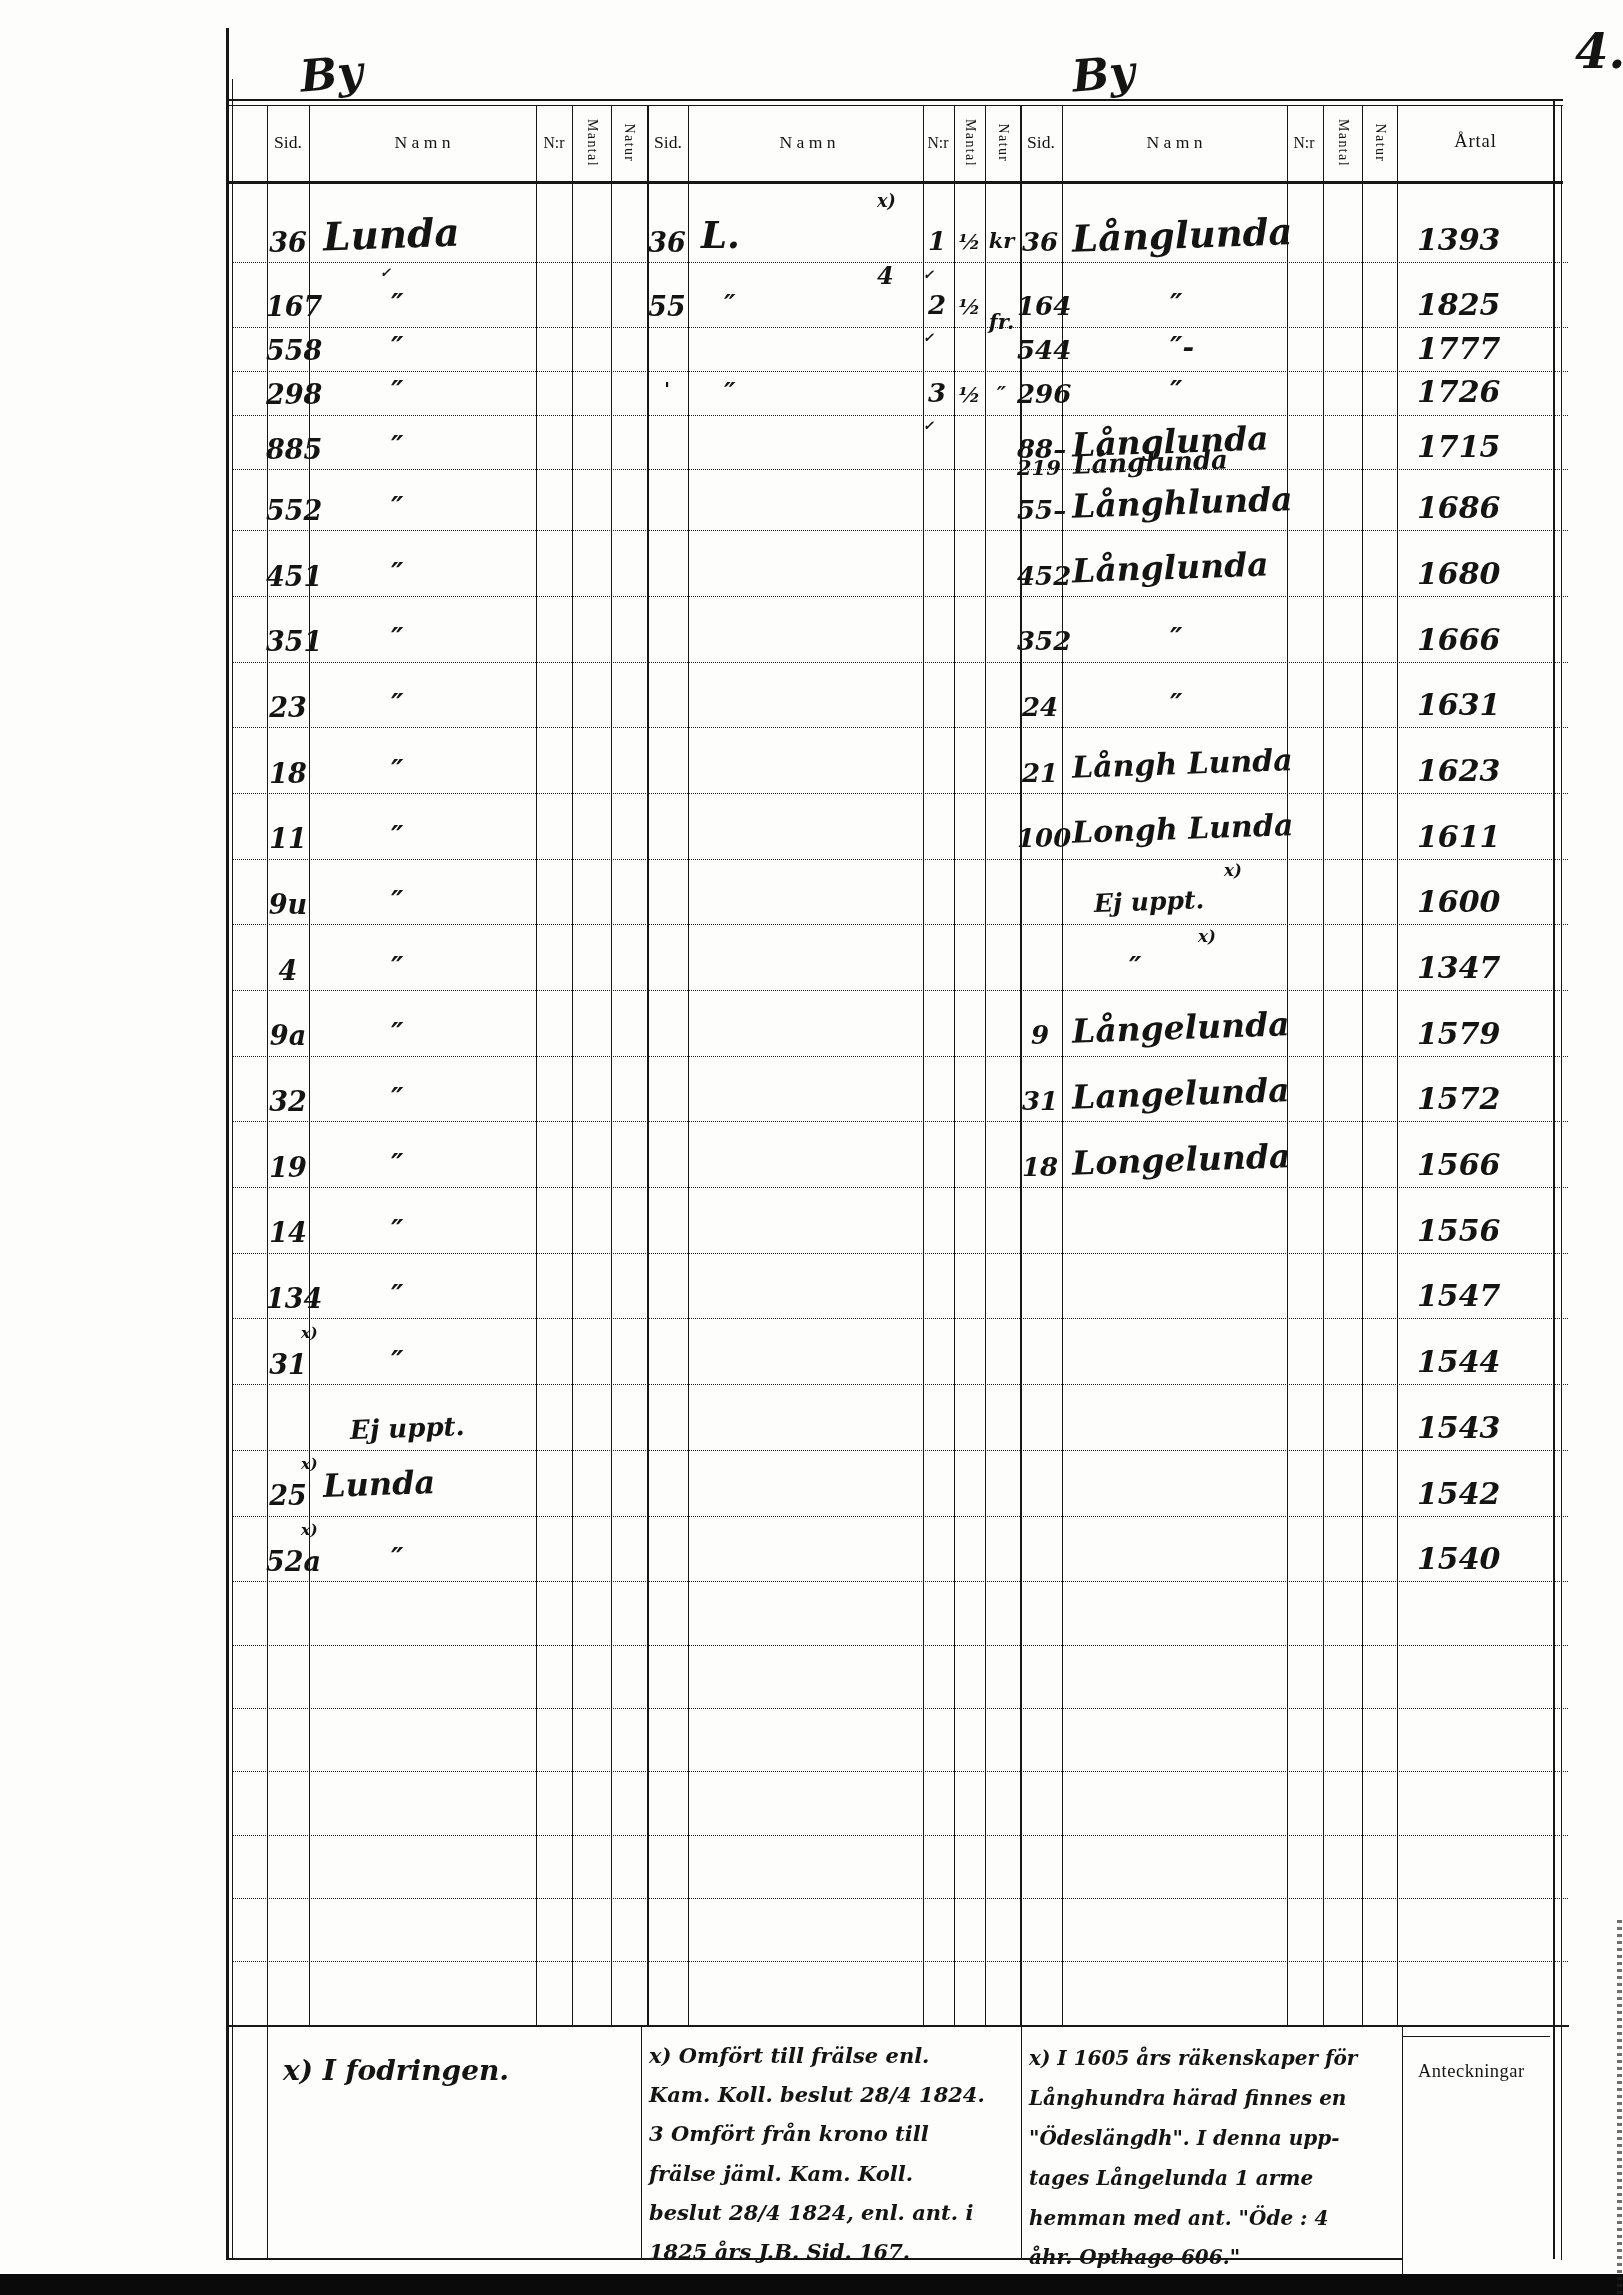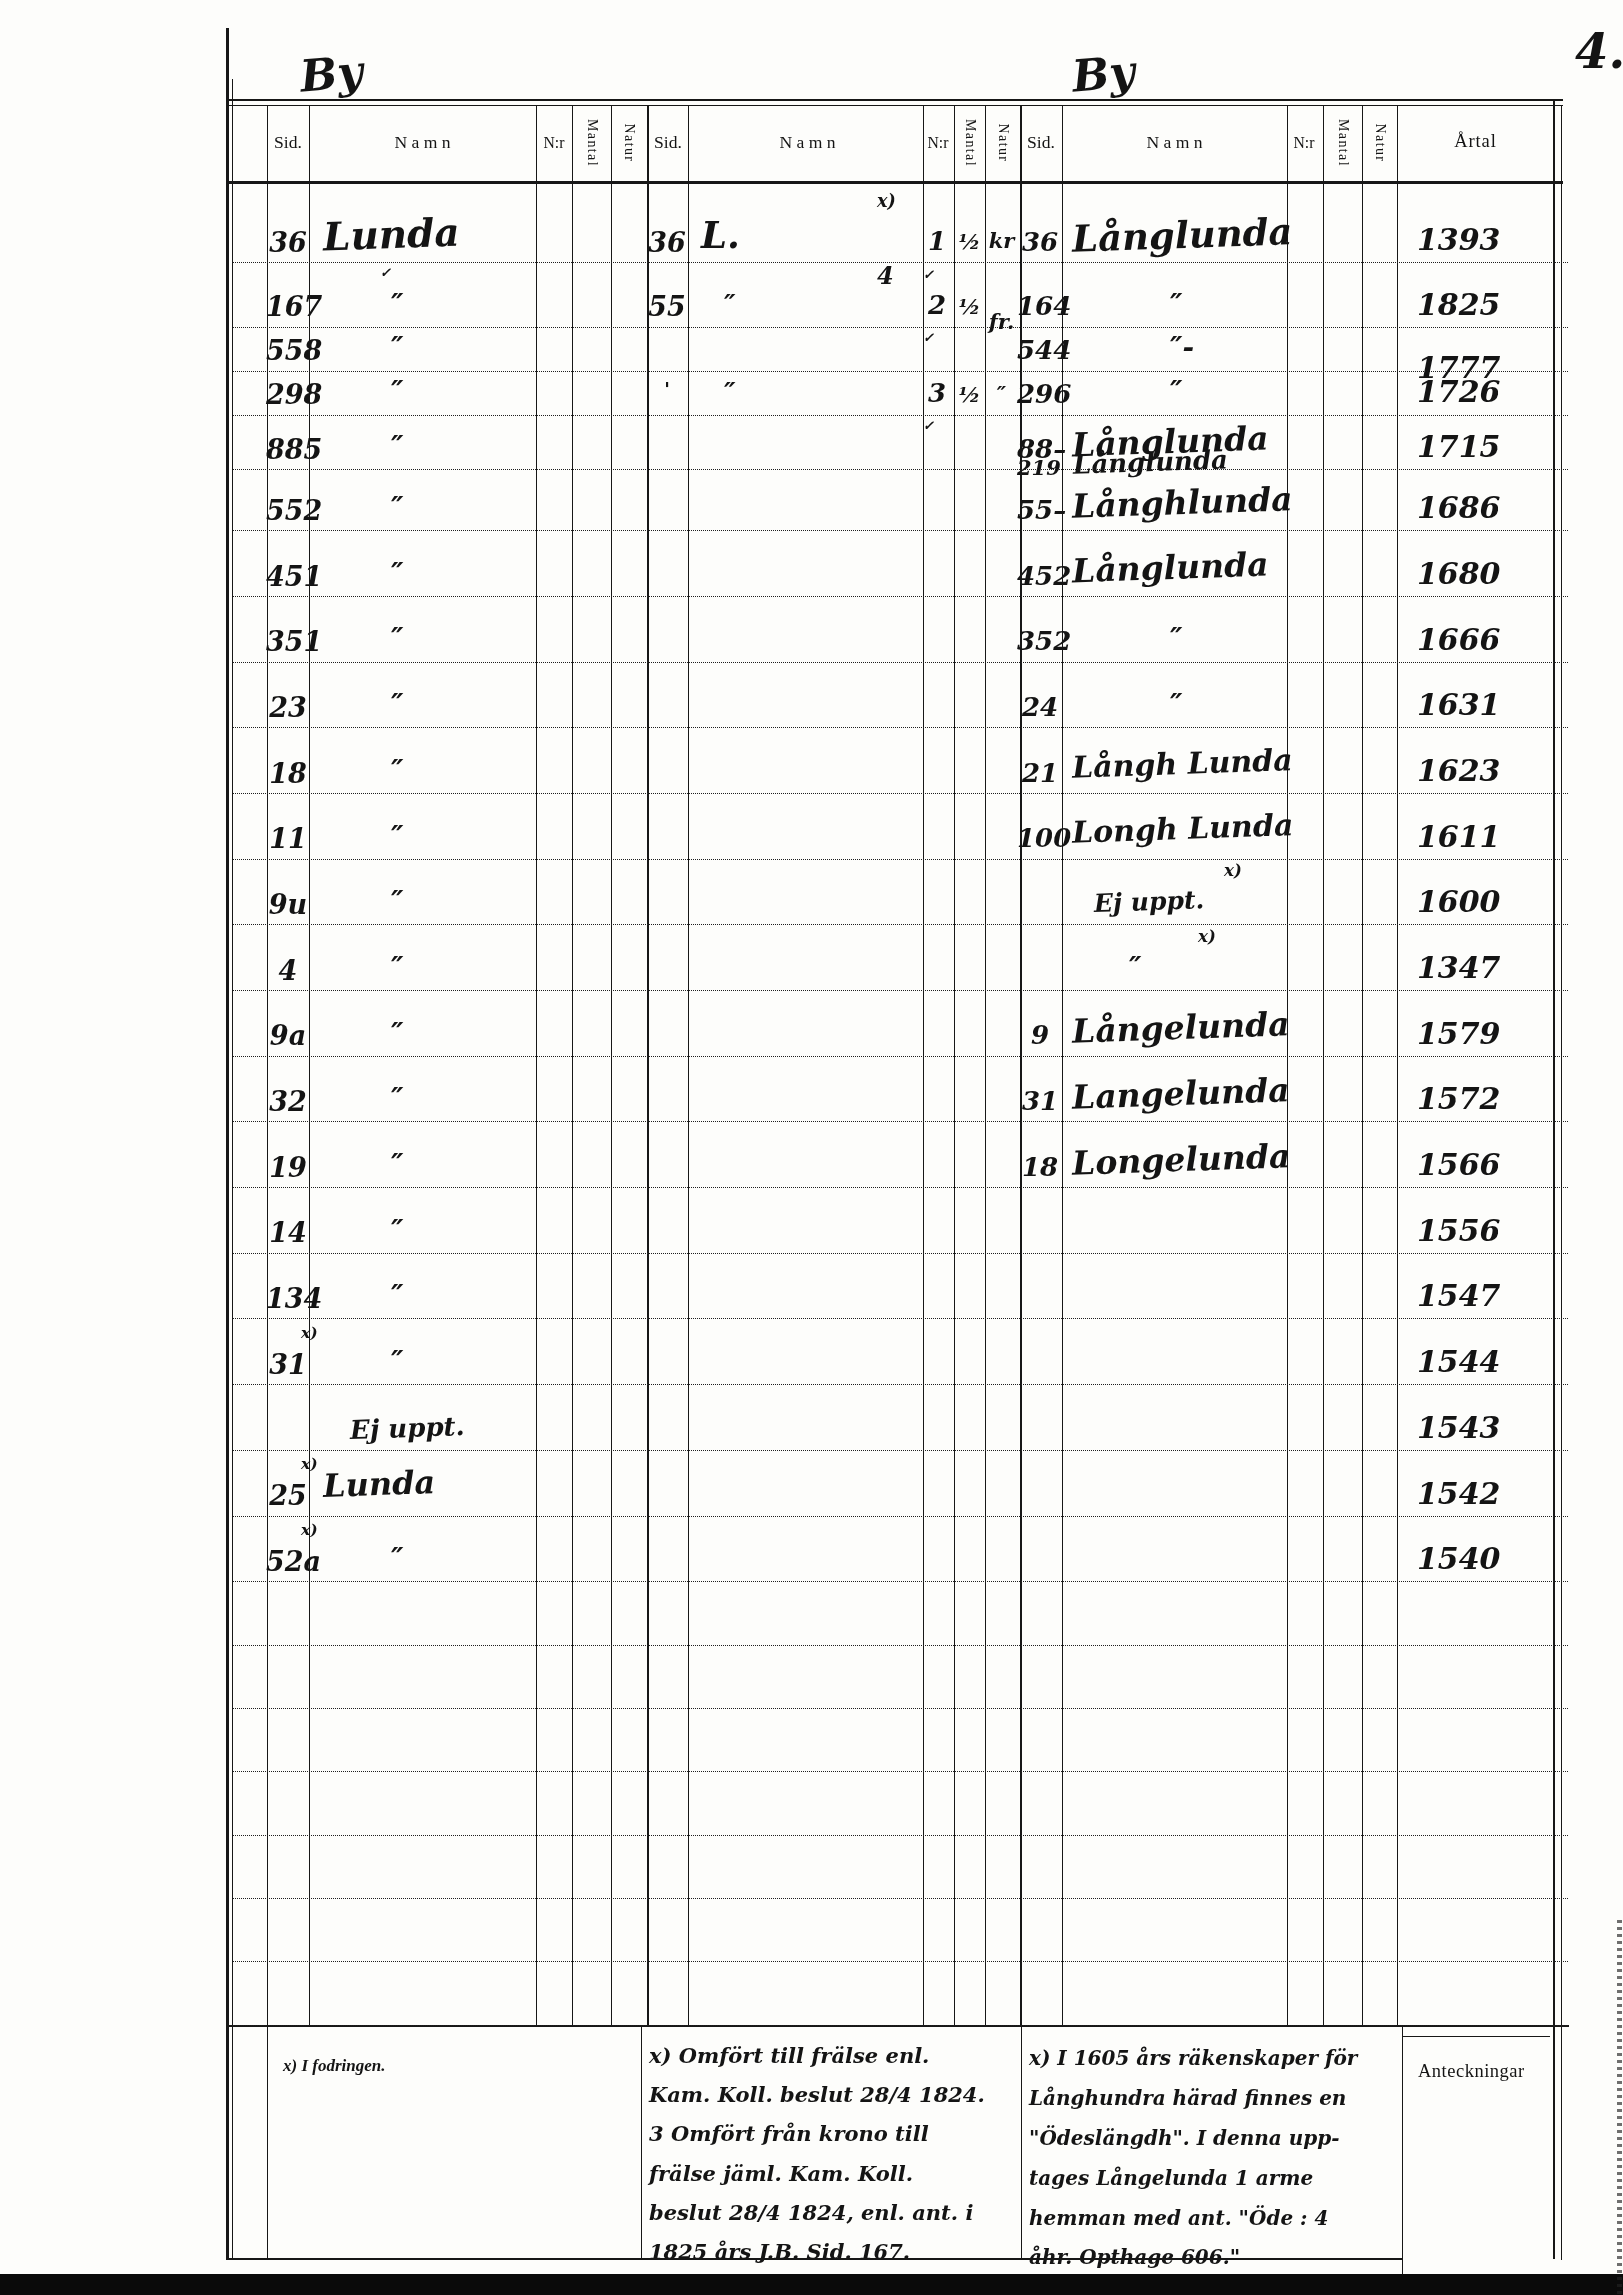--- a/index.html
+++ b/index.html
@@ -34,21 +34,21 @@
   <div class="plabel ctr" style="left:915px;top:134px;width:46px;font-size:15.7px;">N:r</div>
   <div class="plabel ctr vlab" style="left:935px;top:135px;width:69px;font-size:14px;">Mantal</div>
   <div class="plabel ctr vlab" style="left:968px;top:135px;width:69px;font-size:14px;">Natur</div>
   <div class="plabel ctr" style="left:1013px;top:132px;width:56px;font-size:17.6px;">Sid.</div>
   <div class="plabel ctr" style="left:1105px;top:132px;width:139px;font-size:17.6px;">N a m n</div>
   <div class="plabel ctr" style="left:1281px;top:134px;width:46px;font-size:15.7px;">N:r</div>
   <div class="plabel ctr vlab" style="left:1308px;top:135px;width:69px;font-size:14px;">Mantal</div>
   <div class="plabel ctr vlab" style="left:1345px;top:135px;width:69px;font-size:14px;">Natur</div>
   <div class="plabel ctr" style="left:1429px;top:131px;width:93px;font-size:18.5px;letter-spacing:0.9px;">Årtal</div>
 
-  <div class="hw" style="left:283px;top:2057px;font-size:17px;font-family:Liberation Serif, serif;">x) I fodringen.</div>
+  <div class="hw" style="left:283px;top:2057px;font-size:28px;">x) I fodringen.</div>
   <div id="fn-mid">
     <div class="hw" style="left:649px;top:2045px;font-size:21px;">x) Omfört till frälse enl.</div>
     <div class="hw" style="left:649px;top:2084px;font-size:21px;">Kam. Koll. beslut 28/4 1824.</div>
     <div class="hw" style="left:649px;top:2123px;font-size:21px;">3 Omfört från krono till</div>
     <div class="hw" style="left:649px;top:2163px;font-size:21px;">frälse jäml. Kam. Koll.</div>
     <div class="hw" style="left:649px;top:2202px;font-size:21px;">beslut 28/4 1824, enl. ant. i</div>
     <div class="hw" style="left:649px;top:2241px;font-size:21px;">1825 års J.B. Sid. 167.</div>
   </div>
   <div id="fn-right">
     <div class="hw" style="left:1029px;top:2048px;font-size:20px;">x) I 1605 års räkenskaper för</div>
@@ -114,21 +114,21 @@
       <div class="hw ctr" style="left:950px;top:296px;width:39px;font-size:21px;text-align:center;">½</div>
       <div class="hw ctr" style="left:983px;top:311px;width:37px;font-size:21px;text-align:center;">fr.</div>
       <div class="hw ctr" style="left:1017px;top:293px;width:46px;font-size:26px;text-align:center;">164</div>
       <div class="hw" style="left:1170px;top:291px;font-size:28px;">″</div>
       <div class="hw" style="left:1417px;top:290px;font-size:30px;">1825</div>
       <div class="dotted" style="left:233px;top:371px;width:1335px;"></div>
       <div class="hw ctr" style="left:266px;top:337px;width:44px;font-size:27px;text-align:center;">558</div>
       <div class="hw" style="left:391px;top:334px;font-size:28px;">″</div>
       <div class="hw ctr" style="left:1017px;top:337px;width:46px;font-size:26px;text-align:center;">544</div>
       <div class="hw" style="left:1170px;top:334px;font-size:28px;">″-</div>
-      <div class="hw" style="left:1417px;top:334px;font-size:30px;margin-top:19px;">1777</div>
+      <div class="hw" style="left:1417px;top:334px;font-size:30px;">1777</div>
       <div class="dotted" style="left:233px;top:415px;width:1335px;"></div>
       <div class="hw ctr" style="left:266px;top:381px;width:44px;font-size:27px;text-align:center;">298</div>
       <div class="hw" style="left:391px;top:378px;font-size:28px;">″</div>
       <div class="hw ctr" style="left:645px;top:381px;width:44px;font-size:18.5px;text-align:center;">'</div>
       <div class="hw" style="left:724px;top:379px;font-size:26px;">″</div>
       <div class="hw ctr" style="left:921px;top:380px;width:32px;font-size:26px;text-align:center;">3</div>
       <div class="hw ctr" style="left:950px;top:384px;width:39px;font-size:21px;text-align:center;">½</div>
       <div class="hw ctr" style="left:983px;top:383px;width:37px;font-size:21px;text-align:center;">″</div>
       <div class="hw ctr" style="left:1017px;top:381px;width:46px;font-size:26px;text-align:center;">296</div>
       <div class="hw" style="left:1170px;top:378px;font-size:28px;">″</div>

